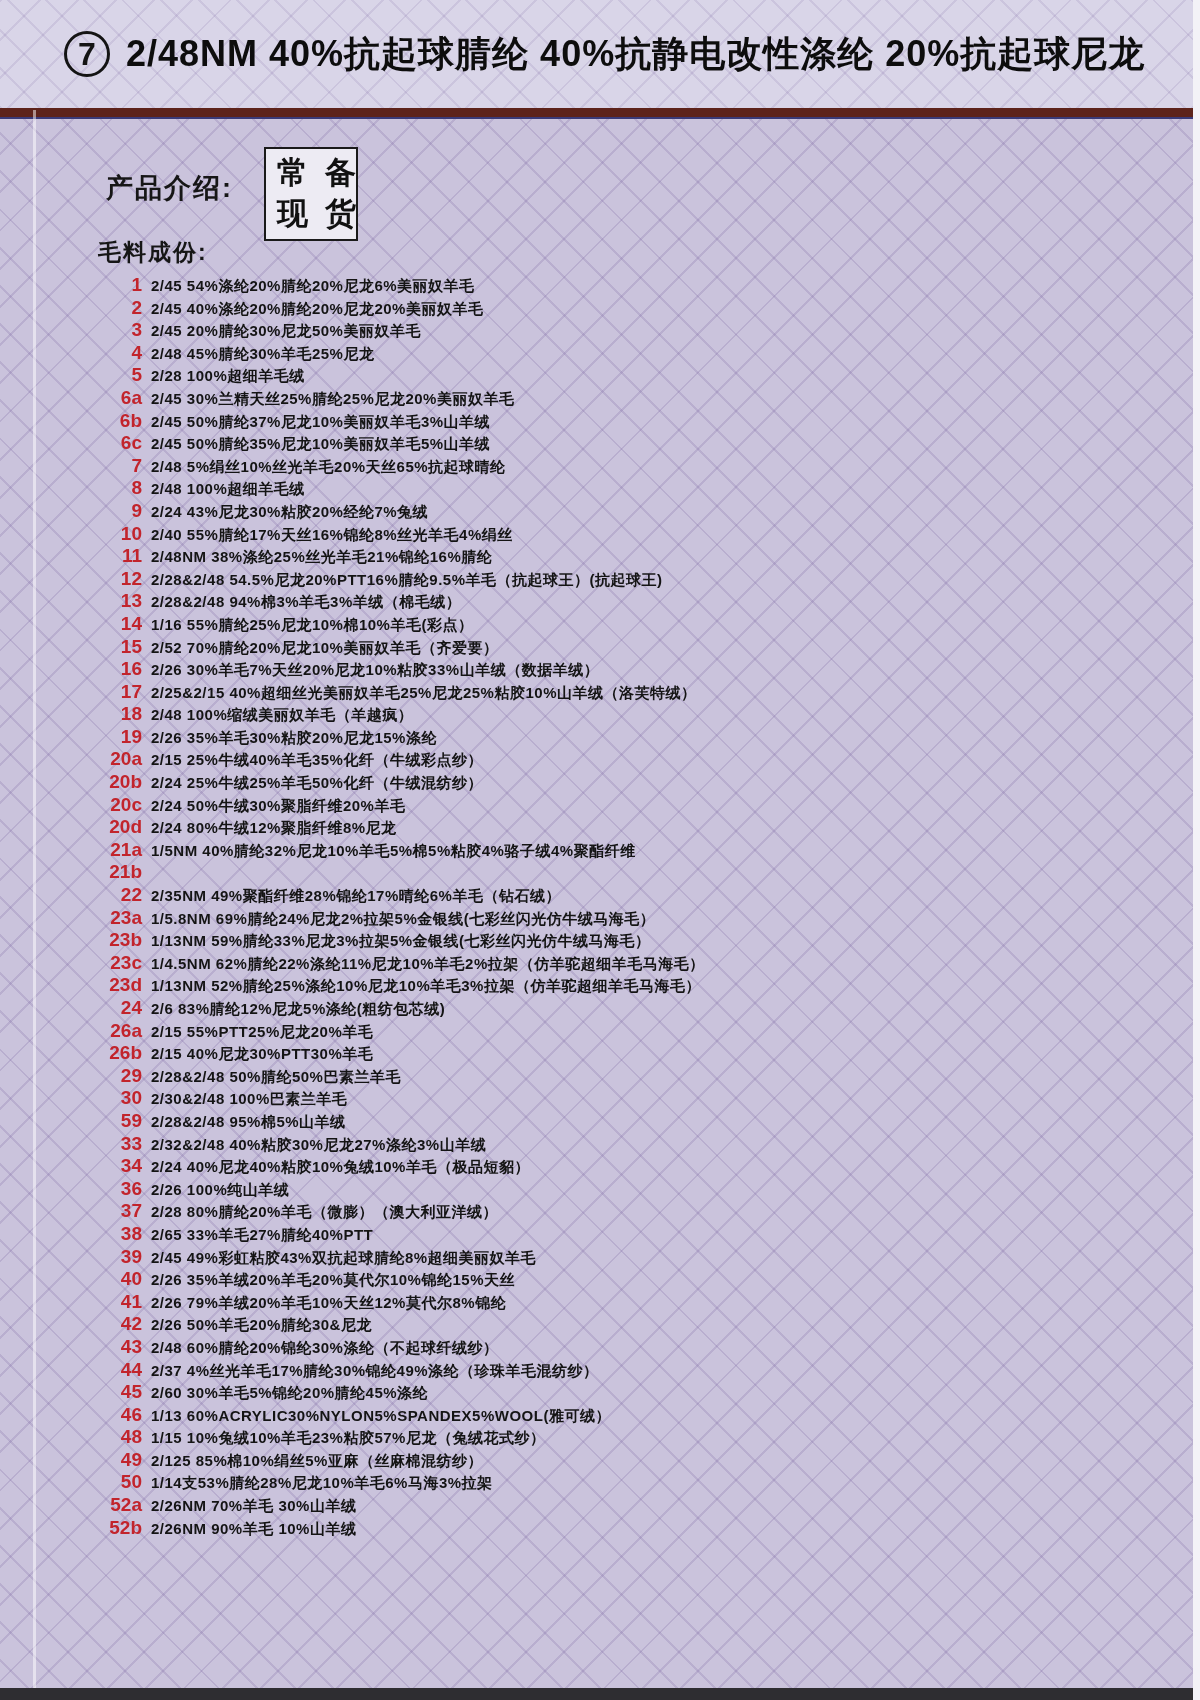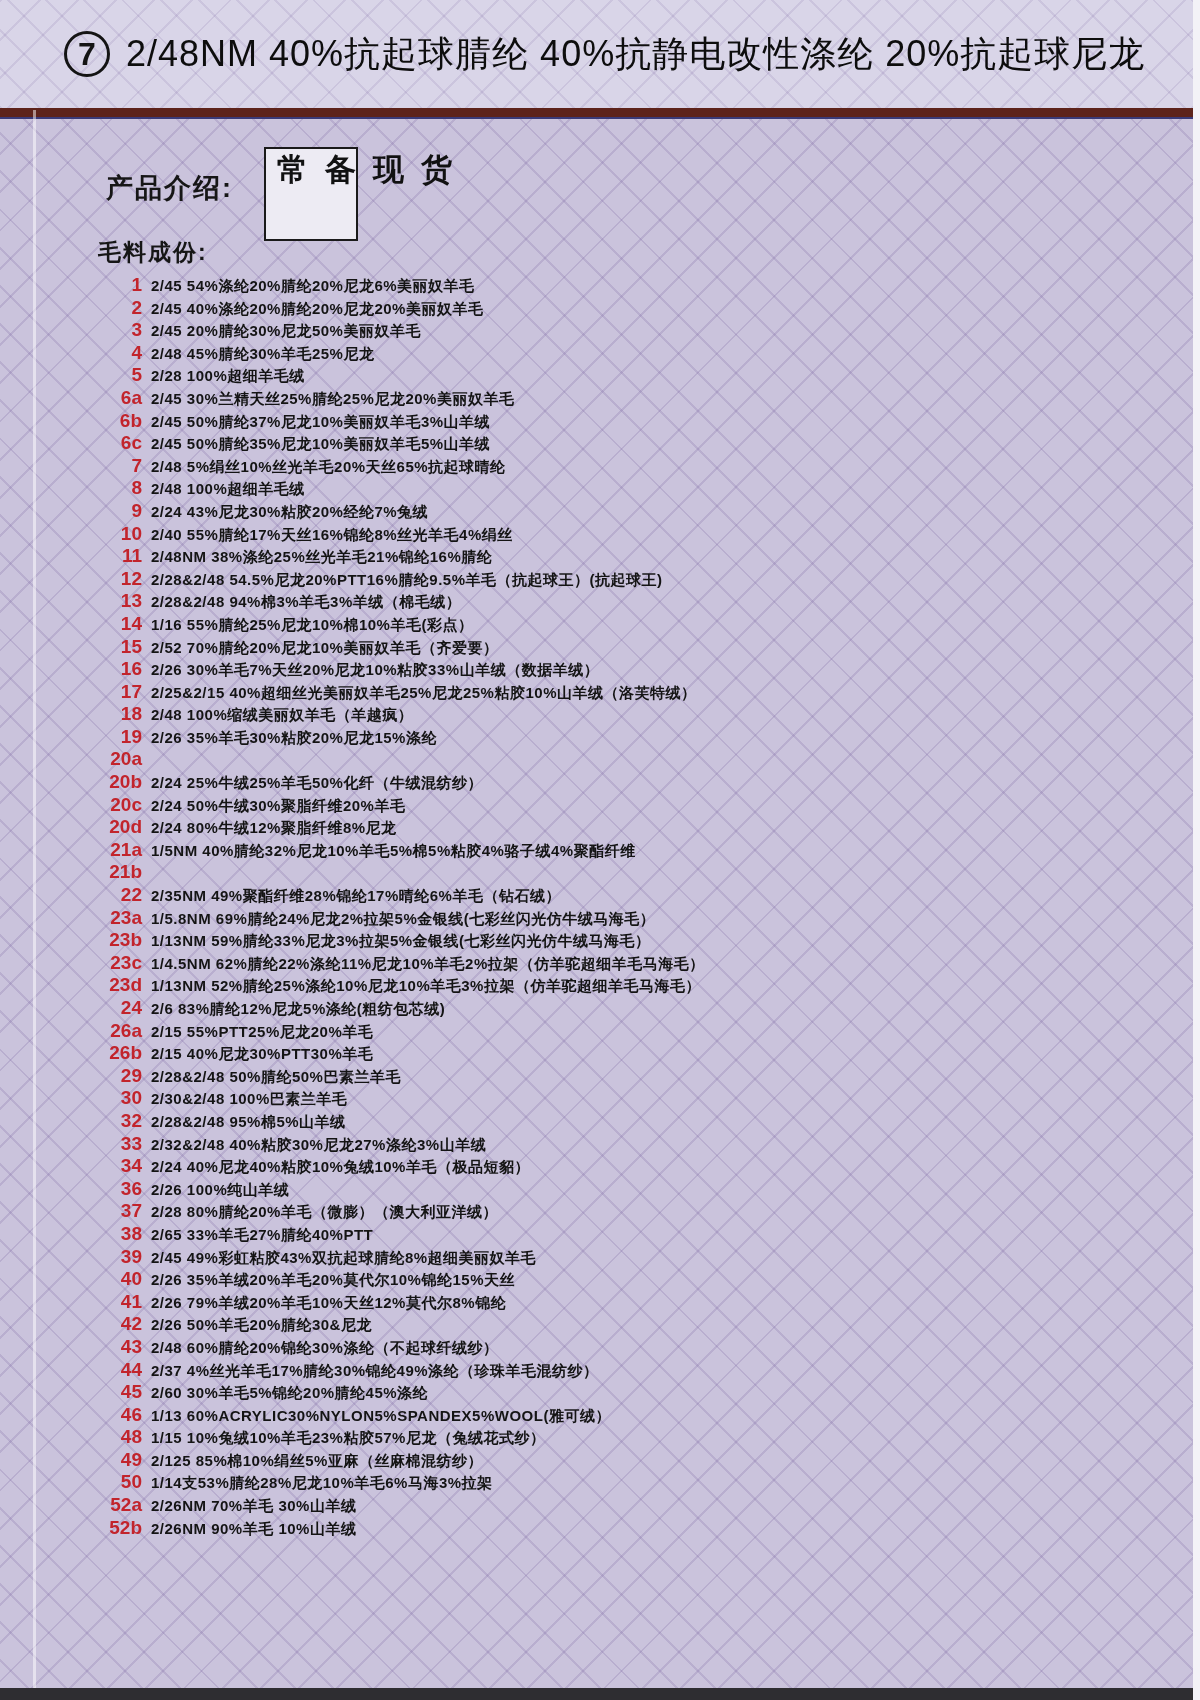--- a/index.html
+++ b/index.html
@@ -24,40 +24,40 @@
     padding-left:64px;box-sizing:border-box;
   }
   .badge{
     width:46px;height:46px;flex:none;
     border:3px solid #141414;border-radius:50%;
     display:flex;align-items:center;justify-content:center;
     font-size:32px;font-weight:bold;color:#141414;
     margin-right:16px;box-sizing:border-box;
   }
   .title{
-    font-size:36px;font-weight:normal;color:#0d0d0d;
+    font-size:36px;font-weight:bold;color:#0d0d0d;
     letter-spacing:1px;white-space:nowrap;
   }
   .rule{
     position:absolute;top:108px;left:0;width:100%;height:9px;
     background:#5d231b;border-bottom:2px solid #3a3a78;z-index:2;
   }
   .content{
     position:absolute;top:119px;left:0;right:0;bottom:0;
     padding:16px 0 0 96px;box-sizing:border-box;
   }
   .intro-row{position:relative;height:100px;}
   .intro-label{
     position:absolute;left:10px;top:35px;
     font-size:27px;font-weight:bold;color:#161616;letter-spacing:2px;
   }
   .stock-box{
     position:absolute;left:168px;top:12px;width:94px;height:94px;
     background:#edebf3;border:2px solid #1a1a1a;box-sizing:border-box;
-    display:flex;flex-direction:row;justify-content:space-around;
+    display:flex;flex-direction:column;justify-content:space-around;
     padding:4px 0 4px 11px;
   }
   .stock-line{
     font-size:31px;font-weight:bold;color:#111;
     letter-spacing:17px;white-space:nowrap;line-height:1.1;
   }
   .list-heading{
     font-size:23px;font-weight:bold;color:#161616;
     margin:2px 0 6px 2px;letter-spacing:2px;
   }
@@ -188,20 +188,21 @@
         <div class="row">
           <span class="no">18</span>
           <span class="txt">2/48 100%缩绒美丽奴羊毛（羊越疯）</span>
         </div>
         <div class="row">
           <span class="no">19</span>
           <span class="txt">2/26 35%羊毛30%粘胶20%尼龙15%涤纶</span>
         </div>
         <div class="row">
           <span class="no">20a</span>
+          <span class="txt">2/15 25%牛绒40%羊毛35%化纤（牛绒彩点纱）</span>
         </div>
         <div class="row">
           <span class="no">20b</span>
           <span class="txt">2/24 25%牛绒25%羊毛50%化纤（牛绒混纺纱）</span>
         </div>
         <div class="row">
           <span class="no">20c</span>
           <span class="txt">2/24 50%牛绒30%聚脂纤维20%羊毛</span>
         </div>
         <div class="row">
@@ -249,21 +250,21 @@
         </div>
         <div class="row">
           <span class="no">29</span>
           <span class="txt">2/28&amp;2/48 50%腈纶50%巴素兰羊毛</span>
         </div>
         <div class="row">
           <span class="no">30</span>
           <span class="txt">2/30&amp;2/48 100%巴素兰羊毛</span>
         </div>
         <div class="row">
-          <span class="no">32</span>
+          <span class="no">59</span>
           <span class="txt">2/28&amp;2/48 95%棉5%山羊绒</span>
         </div>
         <div class="row">
           <span class="no">33</span>
           <span class="txt">2/32&amp;2/48 40%粘胶30%尼龙27%涤纶3%山羊绒</span>
         </div>
         <div class="row">
           <span class="no">34</span>
           <span class="txt">2/24 40%尼龙40%粘胶10%兔绒10%羊毛（极品短貂）</span>
         </div>

